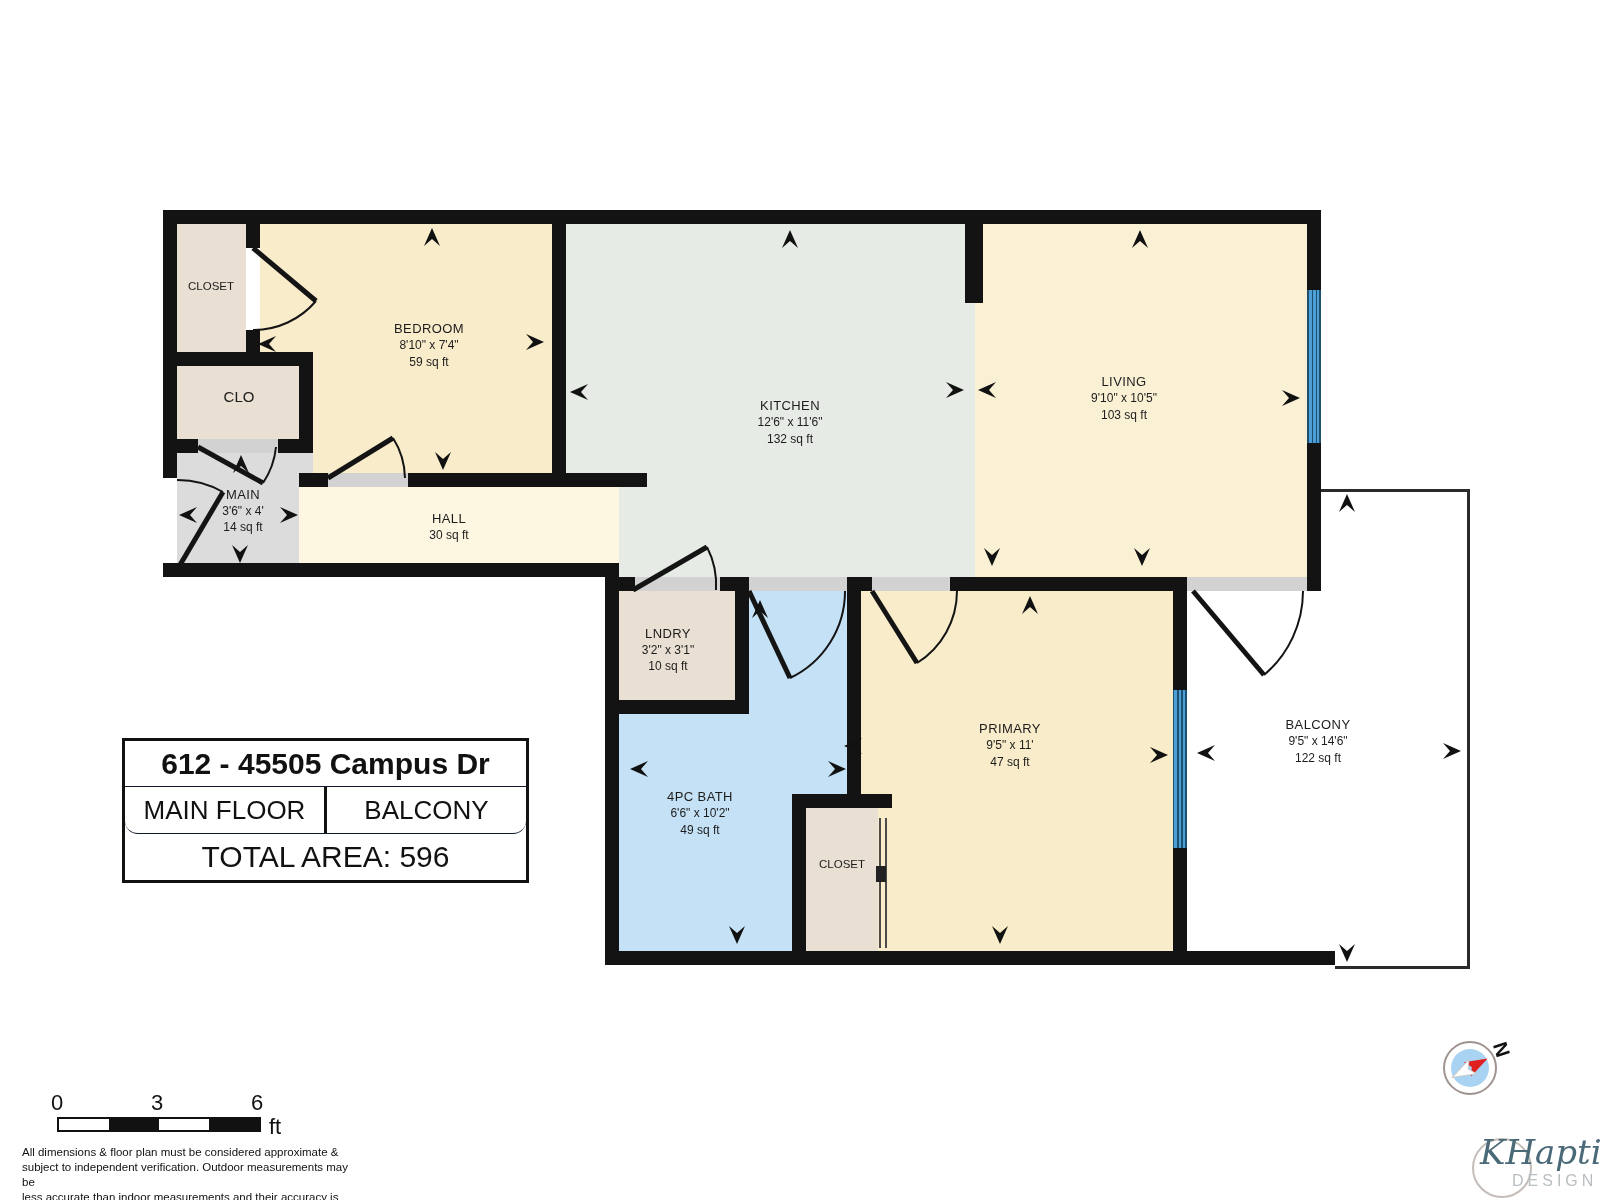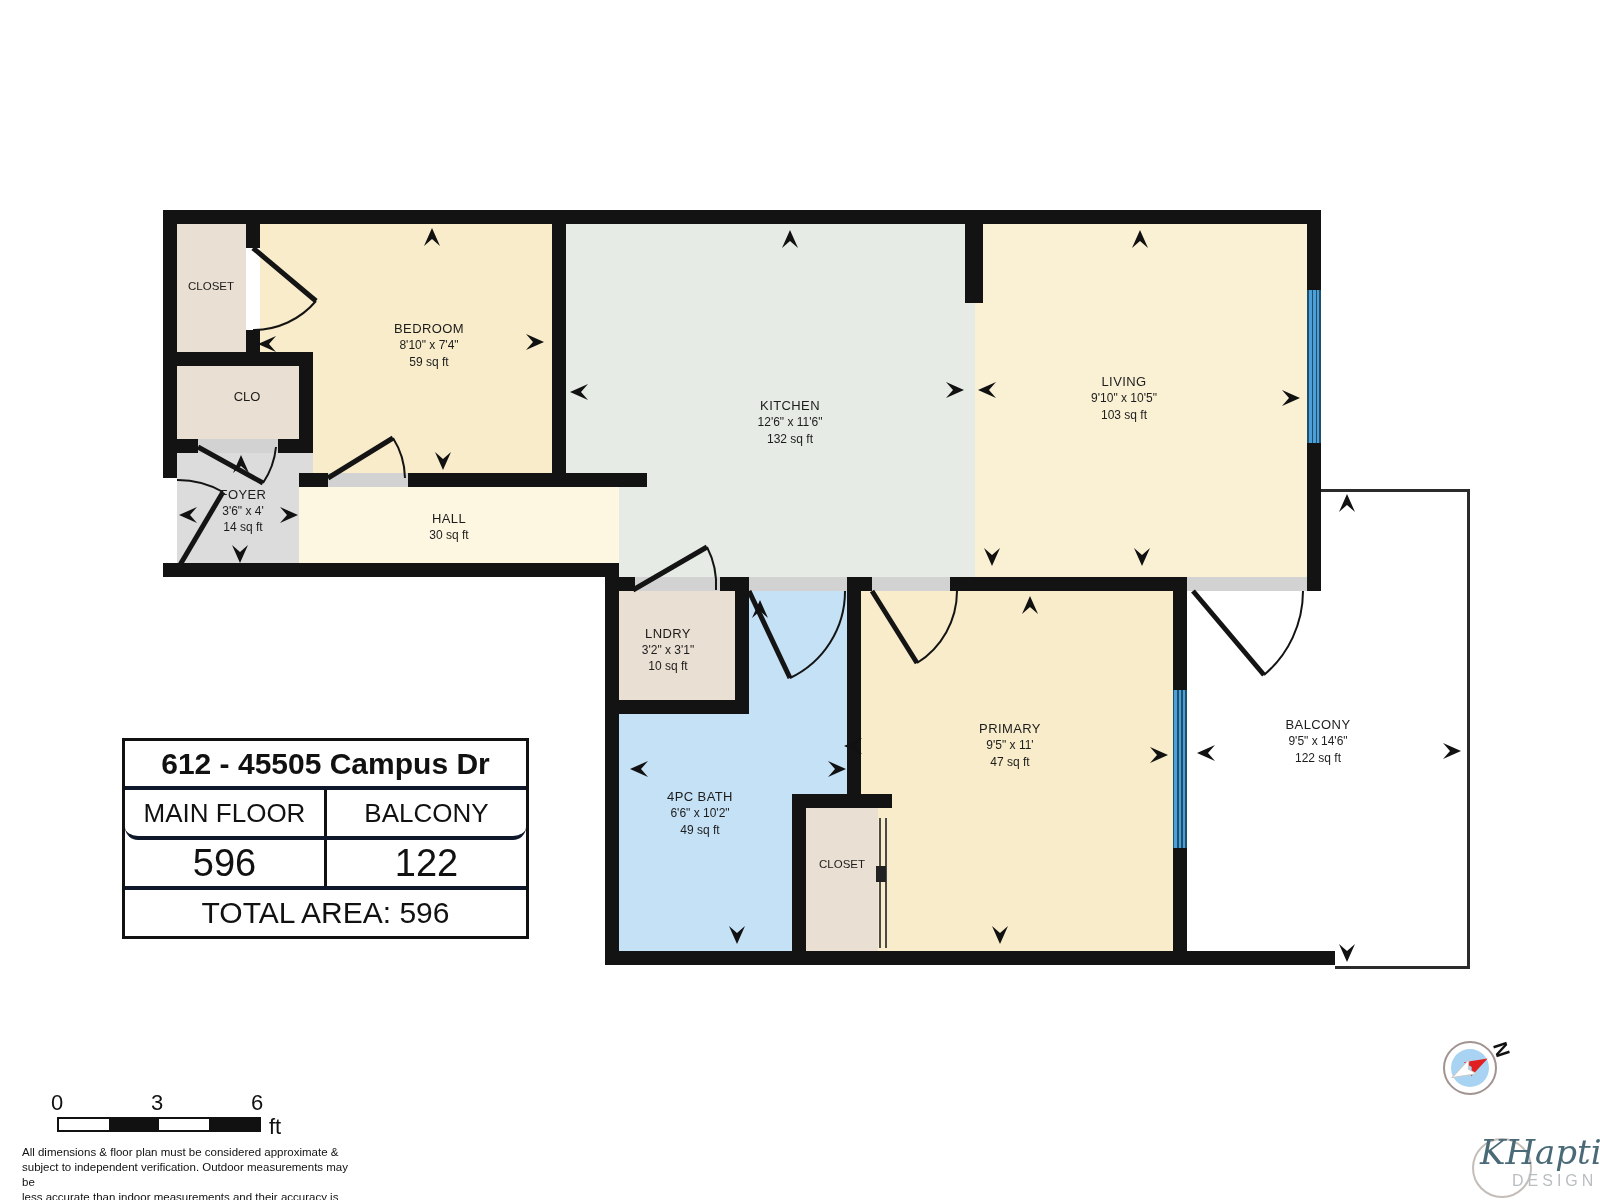--- a/index.html
+++ b/index.html
@@ -8,21 +8,21 @@
   .fill{position:absolute;}
   .wall{position:absolute;background:#131313;}
   .sill{position:absolute;background:#d2d2d2;}
   .win{position:absolute;background:linear-gradient(90deg,#1d4f6e 0 1.5px,#4da0d7 1.5px 4.5px,#1d4f6e 4.5px 6px,#4da0d7 6px 8.5px,#1d4f6e 8.5px 10px,#4da0d7 10px 12.5px,#1d4f6e 12.5px 14px);}
   .bline{position:absolute;background:#2b2b2b;}
   .rlabel{position:absolute;transform:translate(-50%,0);text-align:center;color:#1c1c1c;line-height:17px;white-space:nowrap;}
   .rname{font-size:13px;letter-spacing:.4px;}
   .rdims,.rarea{font-size:12px;}
   
   .itable{position:absolute;left:122px;top:738px;width:401px;background:#fff;border:3px solid #111;color:#111;}
-  .irow{border-bottom:4px solid #0f172a;display:flex;align-items:center;justify-content:center;text-align:center;}
+  .irow{border-bottom:1px solid #0f172a;display:flex;align-items:center;justify-content:center;text-align:center;}
   .irow:last-child{border-bottom:none;}
   .r1{height:45px;font-size:30px;font-weight:bold;}
   .r2{height:45px;font-size:30px;}
   .rcols{height:46px;padding:0;}
   .rcols .cell{flex:1 1 50%;height:100%;display:flex;align-items:center;justify-content:center;}
   .rcols .cell:first-child{border-right:3px solid #111;}
   .hdr{font-size:26px;border-radius:13px;}
   .val{font-size:38px;}
   .r5{height:46px;font-size:30px;}
   
@@ -189,25 +189,25 @@
   <div class="rlabel" style="left:790px;top:373px;margin-top:24px;">
     <div class="rname">KITCHEN</div>
     <div class="rdims">12'6" x 11'6"</div>
     <div class="rarea">132 sq ft</div>
   </div>
   <div class="rlabel" style="left:1124px;top:373px;">
     <div class="rname">LIVING</div>
     <div class="rdims">9'10" x 10'5"</div>
     <div class="rarea">103 sq ft</div>
   </div>
-  <div class="rlabel" style="left:239px;top:388px;font-size:13px;margin-left:8px;">
+  <div class="rlabel" style="left:239px;top:388px;font-size:15px;">
     <div>CLO</div>
   </div>
   <div class="rlabel" style="left:243px;top:487px;line-height:16px;">
-    <div class="rname">FOYER</div>
+    <div class="rname">MAIN</div>
     <div class="rdims">3'6" x 4'</div>
     <div class="rarea">14 sq ft</div>
   </div>
   <div class="rlabel" style="left:449px;top:510px;">
     <div class="rname">HALL</div>
     <div class="rarea">30 sq ft</div>
   </div>
   <div class="rlabel" style="left:668px;top:626px;line-height:16px;">
     <div class="rname">LNDRY</div>
     <div class="rdims">3'2" x 3'1"</div>
@@ -230,24 +230,20 @@
     <div class="rname">BALCONY</div>
     <div class="rdims">9'5" x 14'6"</div>
     <div class="rarea">122 sq ft</div>
   </div>
 
   <div class="itable">
     <div class="irow r1">612 - 45505 Campus Dr</div>
     <div class="irow rcols hdr">
       <div class="cell">MAIN FLOOR</div>
       <div class="cell">BALCONY</div>
-    </div>
-    <div class="irow rcols val">
-      <div class="cell">596</div>
-      <div class="cell">122</div>
     </div>
     <div class="irow r5">TOTAL AREA: 596</div>
   </div>
 
   <div class="scale">
     <span class="tick" style="left:0px;">0</span>
     <span class="tick" style="left:100px;">3</span>
     <span class="tick" style="left:200px;">6</span>
     <div class="sbar">
       <div class="seg w"></div>

